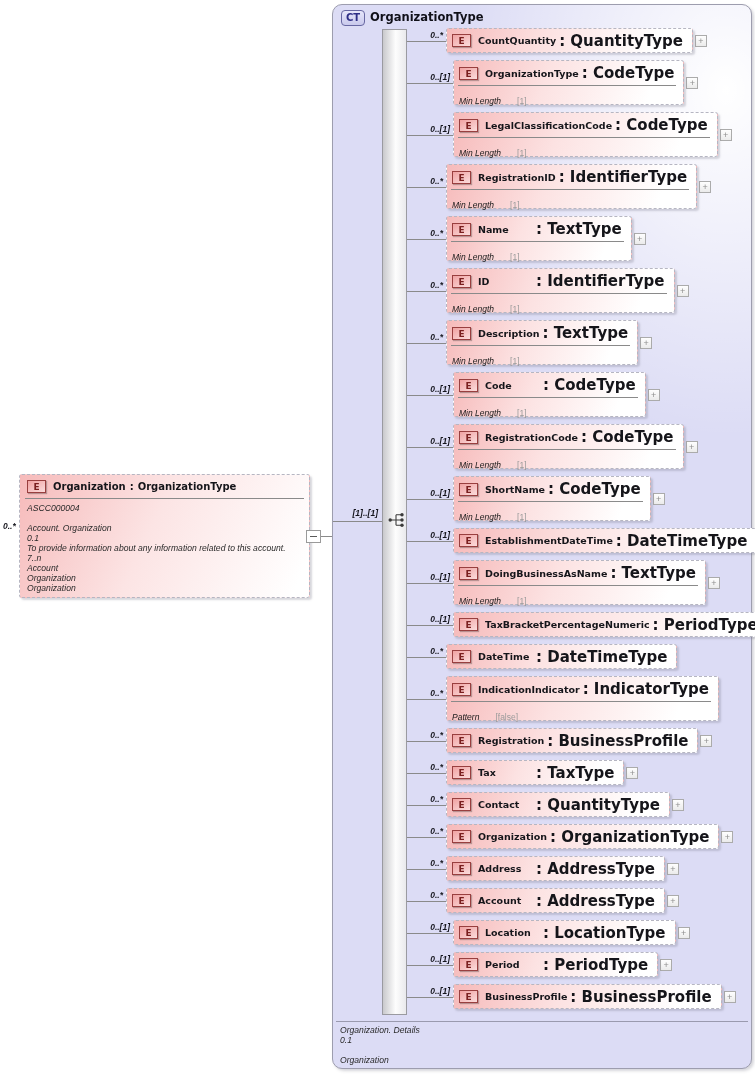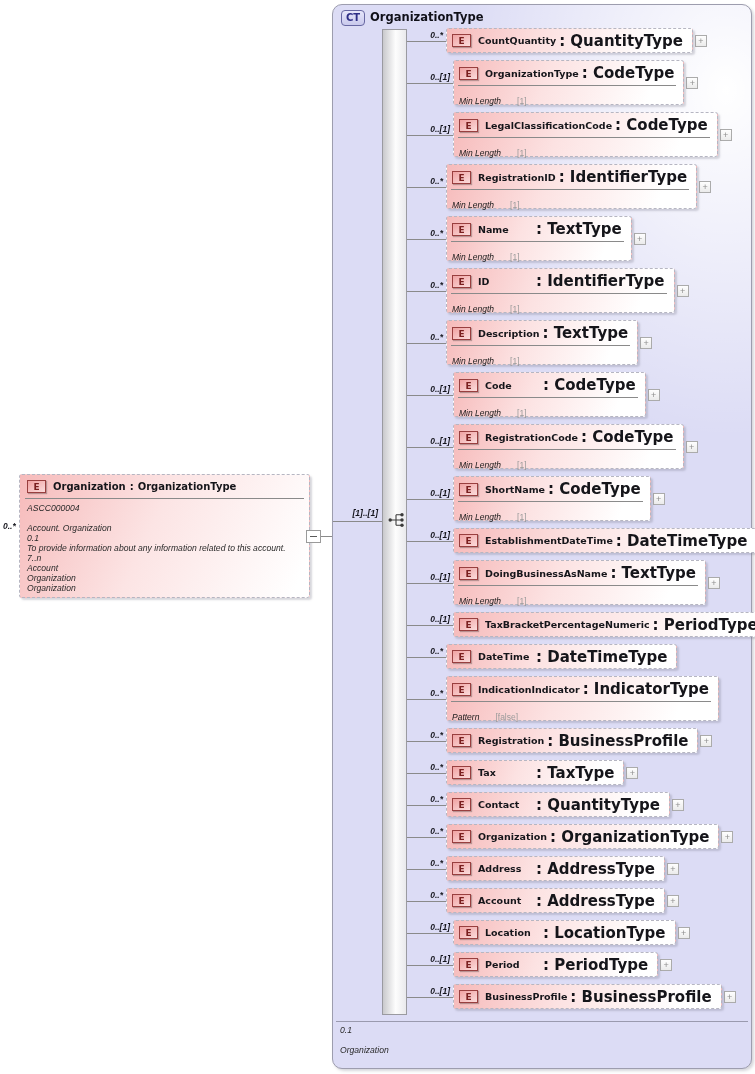--- a/index.html
+++ b/index.html
@@ -414,18 +414,19 @@
               <span class="ename">BusinessProfile</span>
               <span class="etype">: BusinessProfile</span>
             </div>
           </div>
           <div class="plus">+</div>
         </div>
       </div>
 
     <div class="footer-sep"></div>
     <div class="footer" id="footer-lines">
+        <div class="ann-line">Organization. Details</div>
         <div class="ann-line">0.1</div>
         <div class="ann-line"></div>
         <div class="ann-line">Organization</div>
       </div>
   </div>
 </div>
 
 </body></html>

